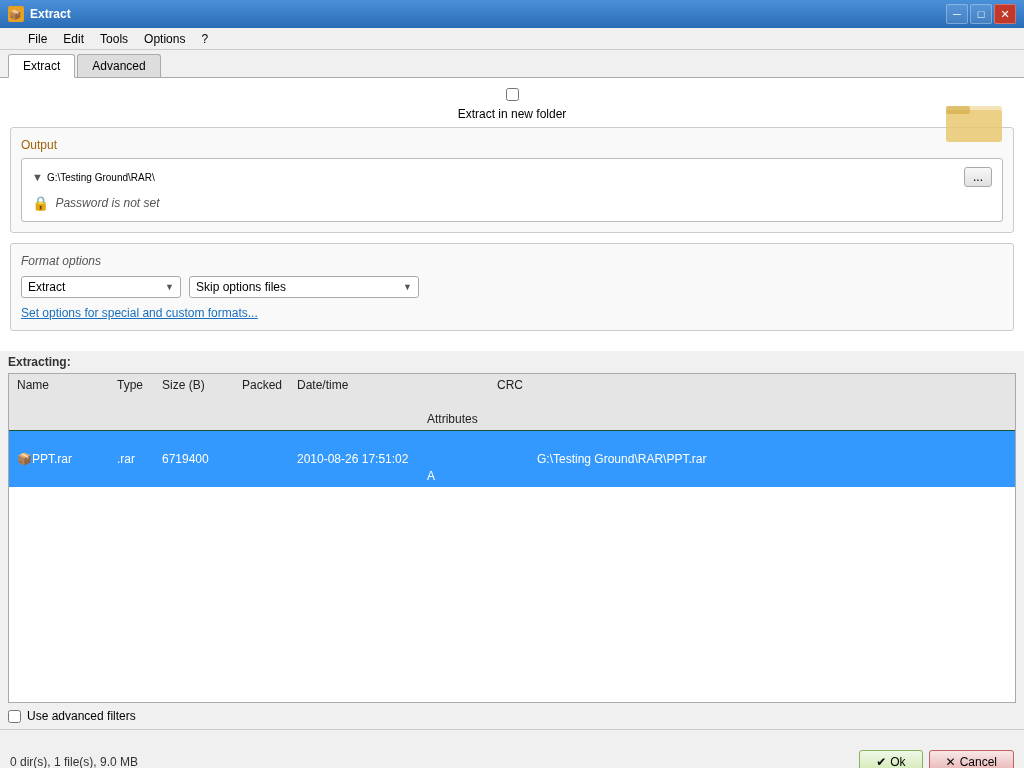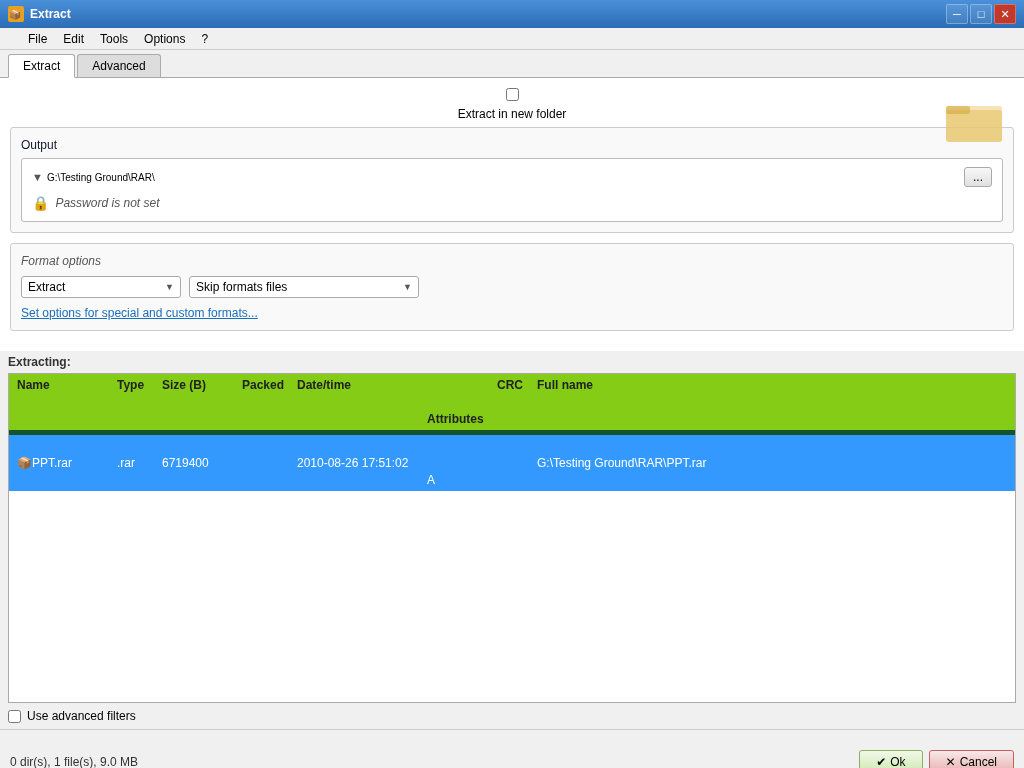--- a/index.html
+++ b/index.html
@@ -126,21 +126,21 @@
     
     .output-section {
       border: 1px solid #bbb;
       border-radius: 3px;
       padding: 8px 10px;
       background: white;
       margin-bottom: 0;
     }
     .output-label {
       font-size: 12px;
-      color: #0f172a;
+      color: #a16207;
       margin-bottom: 6px;
     }
     .path-row {
       display: flex;
       align-items: center;
       gap: 4px;
       margin-bottom: 6px;
     }
     .path-arrow {
       color: #555;
@@ -226,25 +226,25 @@
     
     .file-list-container {
       border: 1px solid #aaa;
       margin: 0 8px;
       background: white;
       height: 330px;
       overflow-y: auto;
     }
     .file-list-header {
       display: flex;
-      background: #84cc16;
-      border-bottom: 5px solid #14532d;
+      background: #e5e5e5;
+      border-bottom: 1px solid #14532d;
       padding: 2px 4px;
       font-size: 12px;
-      font-weight: bold;
+      font-weight: normal;
       color: #222;
     }
     .file-list-header .col { padding: 2px 4px; }
     .file-list-row {
       display: flex;
       align-items: center;
       padding: 2px 4px;
       font-size: 12px;
     }
     .file-list-row.selected {
@@ -364,41 +364,40 @@
     </div>
 
     <div class="panel">
       <div class="format-options-label">Format options</div>
       <div class="dropdowns-row">
         <div class="dropdown dropdown-extract">
           <span>Extract</span>
           <span class="dropdown-arrow">▼</span>
         </div>
         <div class="dropdown dropdown-skip">
-          <span>Skip formats files</span>
+          <span>Skip options files</span>
           <span class="dropdown-arrow">▼</span>
         </div>
       </div>
       <div class="special-link">Set options for special and custom formats...</div>
     </div>
   </div>
 </div>
 
 <div class="extracting-label">Extracting:</div>
 
 <div class="file-list-container">
   <div class="file-list-header">
     <div class="col col-name">Name</div>
     <div class="col col-type">Type</div>
     <div class="col col-size">Size (B)</div>
     <div class="col col-packed">Packed</div>
     <div class="col col-datetime">Date/time</div>
     <div class="col col-attr">Attributes</div>
     <div class="col col-crc">CRC</div>
-    <div class="col col-fullname">Full name</div>
   </div>
 
   <div id="file-rows">
       <div class="file-list-row selected">
     <div class="col col-name">
       <span>📦</span>PPT.rar
     </div>
     <div class="col col-type">.rar</div>
     <div class="col col-size">6719400</div>
     <div class="col col-packed"></div>

